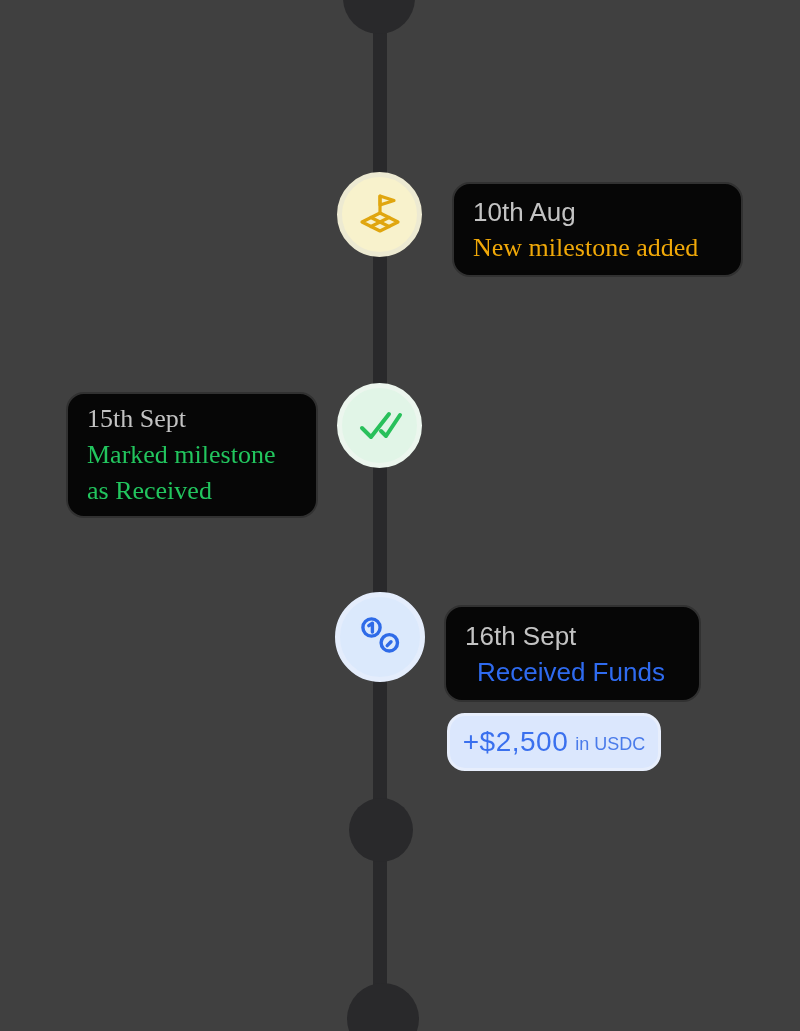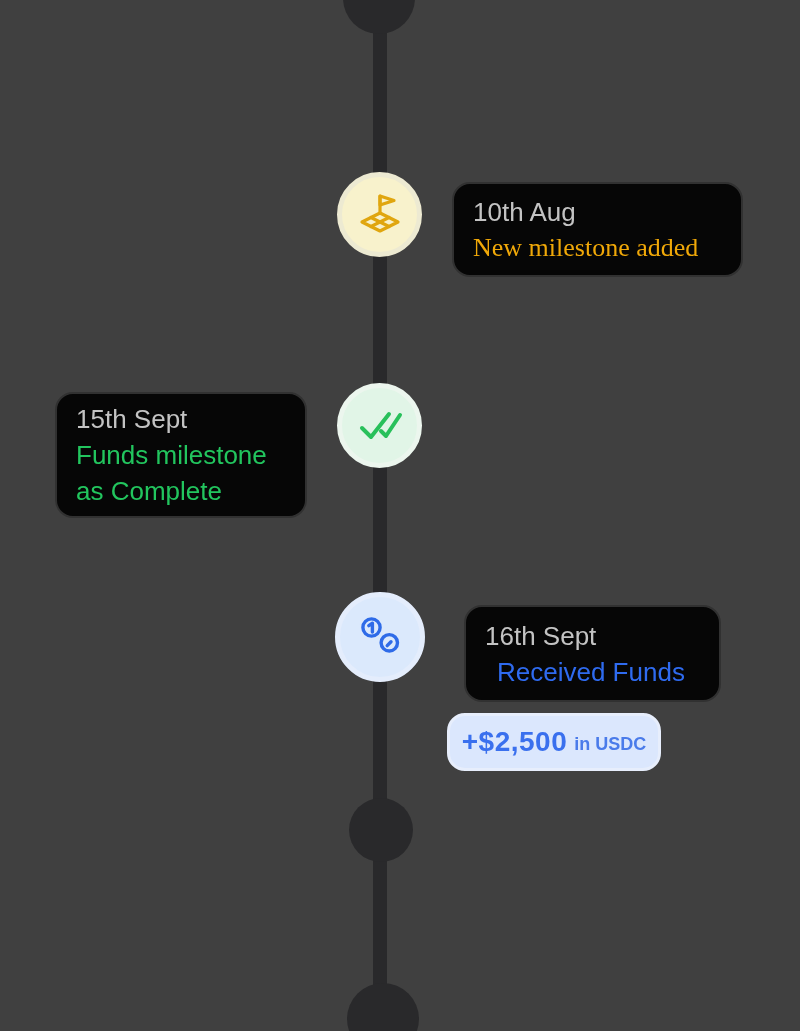--- a/index.html
+++ b/index.html
@@ -69,48 +69,48 @@
     font-size: 26px;
     line-height: 36px;
     white-space: nowrap;
   }
   .tooltip .label {
     font-size: 26px;
     line-height: 36px;
   }
   .tooltip-1 { left: 452px; top: 182px; width: 291px; height: 95px; }
   .tooltip-1 .label { color: #F0A808; white-space: nowrap; font-family: Liberation Serif, serif; }
-  .tooltip-2 { left: 55px;  top: 392px; width: 252px; height: 126px; }
+  .tooltip-2 { left: 66px;  top: 392px; width: 252px; height: 126px; font-family: Liberation Serif, serif; }
   .tooltip-2 .label { color: #22C55E; }
-  .tooltip-3 { left: 464px; top: 605px; width: 257px; height: 97px; }
+  .tooltip-3 { left: 444px; top: 605px; width: 257px; height: 97px; }
   .tooltip-3 .label { color: #2F6BF0; white-space: nowrap; margin-left: 12px; }
 
   .amount-badge {
     position: absolute;
     left: 447px; top: 713px;
     width: 214px; height: 58px;
     box-sizing: border-box;
     background: #DBE7FD;
     border: 3px solid #E7EEFC;
     border-radius: 18px;
     display: flex;
     align-items: center;
     justify-content: center;
     gap: 7px;
   }
   .amount-badge .amount {
     color: #3A70EE;
     font-size: 28px;
-    font-weight: bold;
+    font-weight: normal;
     letter-spacing: 0.5px;
   }
   .amount-badge .unit {
     color: #4A7BEA;
     font-size: 18px;
-    font-weight: bold;
+    font-weight: normal;
     padding-top: 4px;
   }
 
   svg { display: block; }
 </style>
 </head>
 <body>
 
 <div class="canvas">
 
@@ -143,21 +143,21 @@
       <svg width="52" height="52" viewBox="0 0 52 52" fill="none">
         <g stroke="#28C05B" stroke-width="4" stroke-linejoin="round" stroke-linecap="round">
           <path d="M8 28 L17 37 L35 14"></path>
           <path d="M27 31 L32 36 L46 15"></path>
         </g>
       </svg>
     </span>
   </div>
   <div class="tooltip tooltip-2">
     <div class="date">15th Sept</div>
-    <div class="label">Funds milestone as Complete</div>
+    <div class="label">Marked milestone as Received</div>
   </div>
 
   <div class="milestone milestone-coins">
     <span>
       <svg width="52" height="52" viewBox="0 0 52 52" fill="none">
         <circle cx="35.3" cy="31.8" r="8.2" stroke="#2E6BE8" stroke-width="3.4"></circle>
         <path d="M33.2 34.6 L37 30.8" stroke="#2E6BE8" stroke-width="3.4" stroke-linecap="round"></path>
         <circle cx="17.5" cy="16.5" r="12.6" fill="#DBE9FC"></circle>
         <circle cx="17.5" cy="16.5" r="8.6" stroke="#2E6BE8" stroke-width="3.4"></circle>
         <path d="M14.8 14.6 L18.4 12.2 L18.4 21" stroke="#2E6BE8" stroke-width="3.4" stroke-linejoin="round" stroke-linecap="round"></path>

